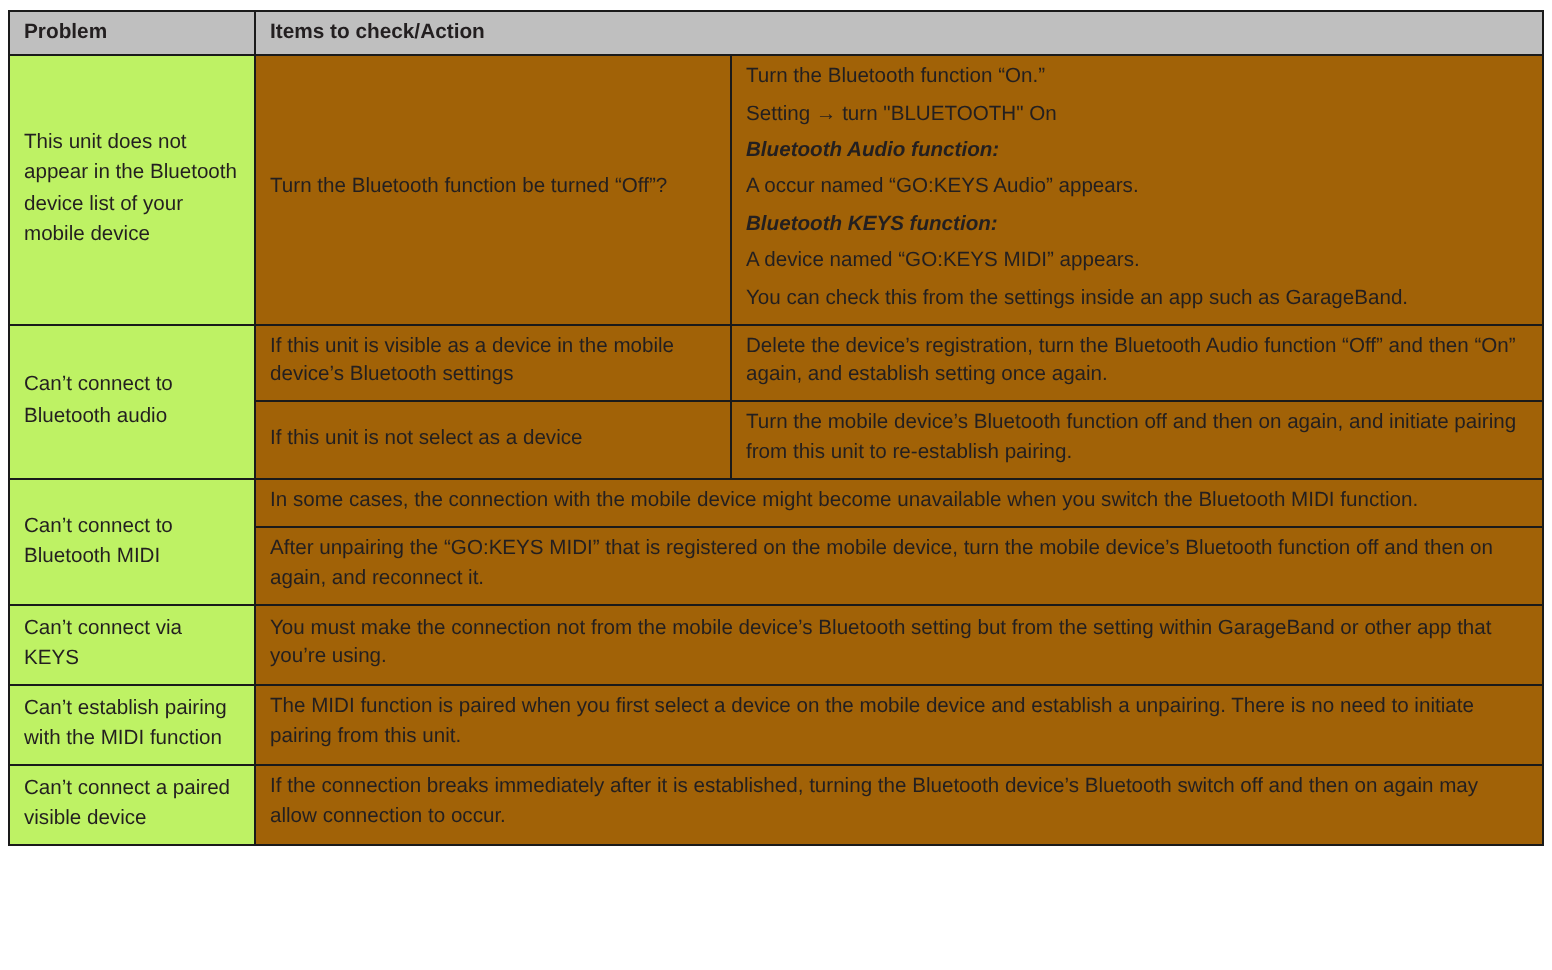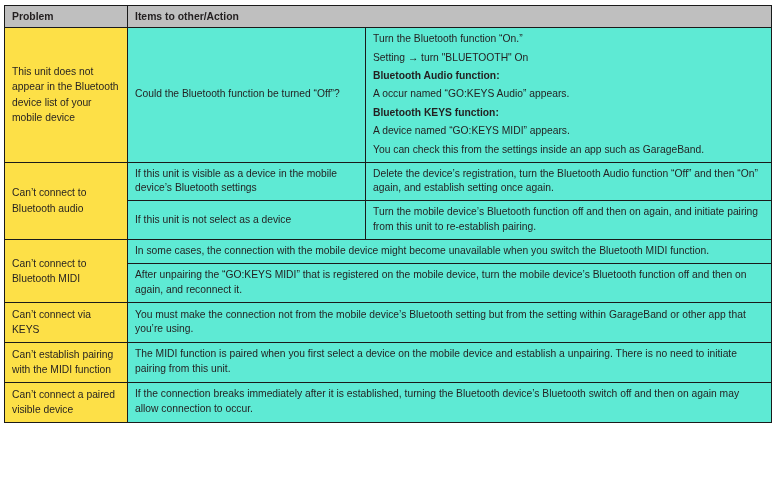--- a/index.html
+++ b/index.html
@@ -42,60 +42,61 @@
   tr.hdr th {
     background: #bfbfbf;
     font-weight: bold;
     font-size: 10.4px;
     padding-top: 3px;
     padding-bottom: 3px;
     height: 14px;
   }
   
   td.prob {
-    background: #fde047;
+    background: #bef264;
     font-weight: bold;
     line-height: 1.5;
   }
   td.body {
-    background: #5eead4;
+    background: #a16207;
   }
   td.body p {
     margin: 0;
   }
   td.body p.b {
     font-weight: bold;
+    font-style: italic;
   }
   .col1 { width: 123px; }
   .col2 { width: 238px; }
   .col3 { width: auto; }
   .stack p + p { margin-top: 3.5px; }
 </style>
 </head>
 <body>
 
 <div id="page">
 
   <table class="tshoot">
     <colgroup>
       <col class="col1">
         <col class="col2">
         <col class="col3">
     </colgroup>
     <thead>
       <tr class="hdr">
         <th>Problem</th>
-        <th colspan="2">Items to other/Action</th>
+        <th colspan="2">Items to check/Action</th>
       </tr>
     </thead>
     <tbody>
 
       <tr>
         <td class="prob" rowspan="1">This unit does not appear in the Bluetooth device list of your mobile device</td>
-        <td class="body">Could the Bluetooth function be turned “Off”?</td>
+        <td class="body">Turn the Bluetooth function be turned “Off”?</td>
         <td class="body stack">
           <p>Turn the Bluetooth function “On.”</p>
           <p><span>Setting → turn "BLUETOOTH" On</span></p>
           <p class="b">Bluetooth Audio function:</p>
           <p>A occur named “GO:KEYS Audio” appears.</p>
           <p class="b">Bluetooth KEYS function:</p>
           <p>A device named “GO:KEYS MIDI” appears.</p>
           <p>You can check this from the settings inside an app such as GarageBand.</p>
         </td>
       </tr>

